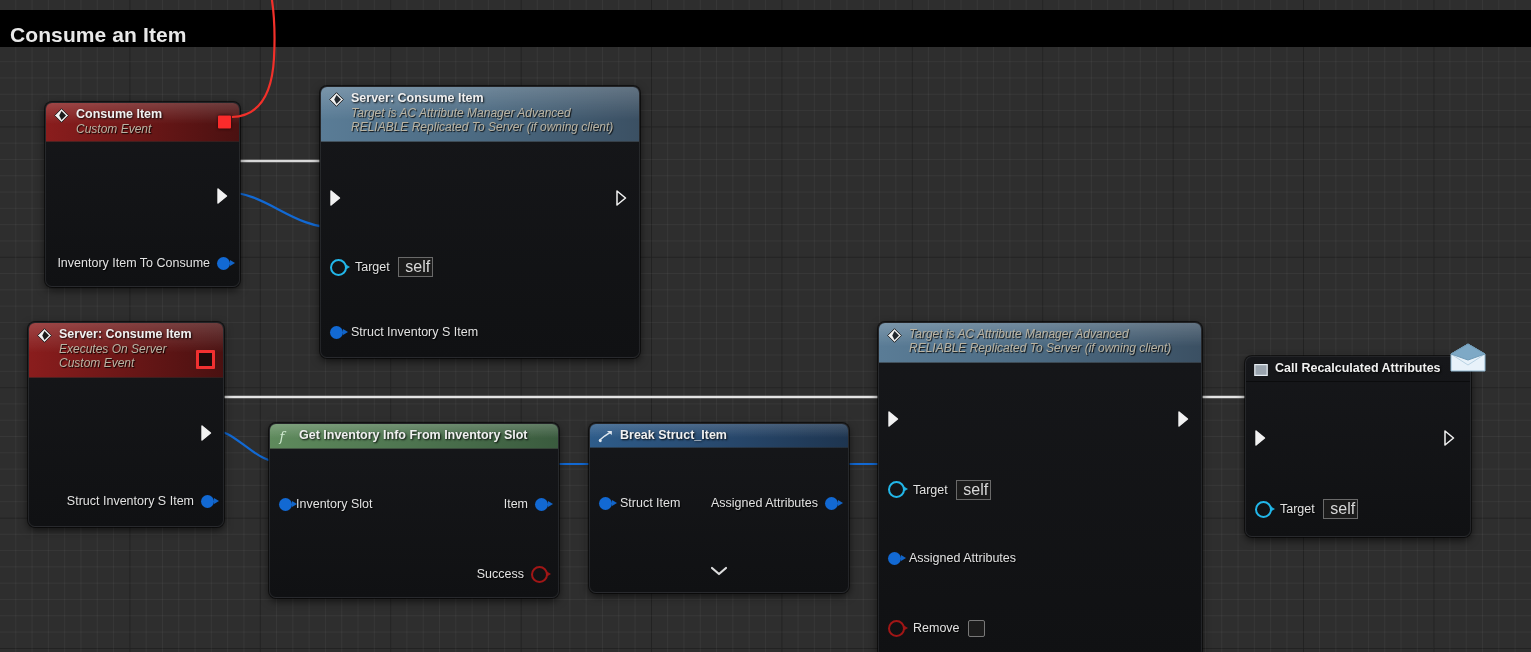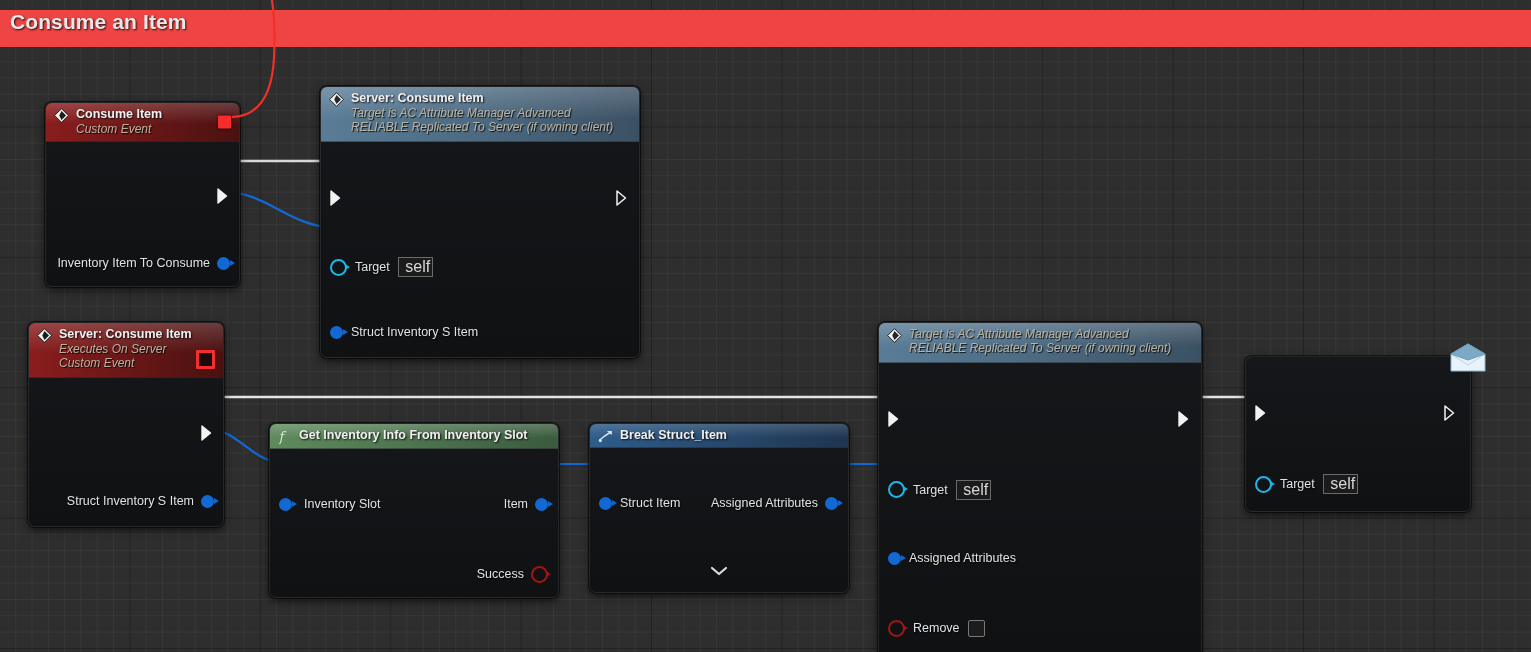--- a/index.html
+++ b/index.html
@@ -29,22 +29,22 @@
       130.4px 130.4px,
       130.4px 130.4px;
     background-position: -1px -4px, -1px -4px, -1px -4px, -1px -4px;
   }
 
   
   #title-bar {
     position: absolute;
     left: 0; top: 10px;
     width: 1531px; height: 37px;
-    background: #ef4444;
-    display: flex; align-items: flex-start;
+    background: #000000;
+    display: flex; align-items: flex-end;
     z-index: 6;
   }
   #title-bar .title-text {
     margin-left: 10px;
     color: #e8e8e8;
     font-size: 21px;
     font-weight: bold;
     letter-spacing: 0.1px;
     text-shadow: 1px 1px 2px rgba(0,0,0,0.85);
   }
@@ -335,21 +335,21 @@
     <div class="node-header hdr-green" style="padding:4px 10px 4px 8px;">
       <svg class="ico ico-fx" viewBox="0 0 14 16">
         <text x="1" y="13" font-family="DejaVu Serif, serif" font-style="italic" font-size="14" fill="#cfe9cf">f</text>
       </svg>
       <div class="htext">
         <div class="node-title">Get Inventory Info From Inventory Slot</div>
       </div>
     </div>
     <div class="node-body">
       <div class="row" style="height:32px; padding:0 10px 0 9px; justify-content:space-between;">
-        <span style="display:flex; align-items:center; gap:12px;">
+        <span style="display:flex; align-items:center; gap:4px;">
           <span class="pin-dot obj-filled"></span>
           <span class="pin-label">Inventory Slot</span>
         </span>
         <span style="display:flex; align-items:center; gap:7px;">
           <span class="pin-label">Item</span>
           <span class="pin-dot obj-filled"></span>
         </span>
       </div>
       <div class="row" style="height:30px; padding-right:10px; justify-content:flex-end; gap:7px; padding-bottom:8px;">
         <span class="pin-label">Success</span>
@@ -425,20 +425,28 @@
         <span class="pin-dot exec-red-hollow"></span>
         <span class="pin-label">Remove</span>
         <span class="val-check"></span>
       </div>
     </div>
   </div>
 </div>
 
 <div class="node" id="n-call-recalc" style="left:1245px; top:356px; width:226px;">
   <div class="node-inner">
+    <div class="node-header hdr-call" style="padding:4px 10px 4px 8px;">
+      <svg class="ico ico-sq" viewBox="0 0 14 14">
+        <rect x="0.8" y="1.6" width="12.4" height="10.8" fill="#9aa4ae" stroke="#e6edf3" stroke-width="1.2"></rect>
+      </svg>
+      <div class="htext">
+        <div class="node-title">Call Recalculated Attributes</div>
+      </div>
+    </div>
     <div class="node-body">
       <div class="row" style="height:34px; padding:0 13px 0 9px; justify-content:space-between;">
         <svg class="exec-pin" viewBox="0 0 13 16">
           <path d="M1 1 L9.5 8 L1 15 Z" fill="#f2f2f2" stroke="#f2f2f2" stroke-width="1.4" stroke-linejoin="round"></path>
         </svg>
         <svg class="exec-pin" viewBox="0 0 13 16">
           <path d="M1 1 L9.5 8 L1 15 Z" fill="none" stroke="#f2f2f2" stroke-width="1.5" stroke-linejoin="round"></path>
         </svg>
       </div>
       <div class="row" style="padding-left:9px; gap:8px; padding-bottom:12px; height:30px;">

